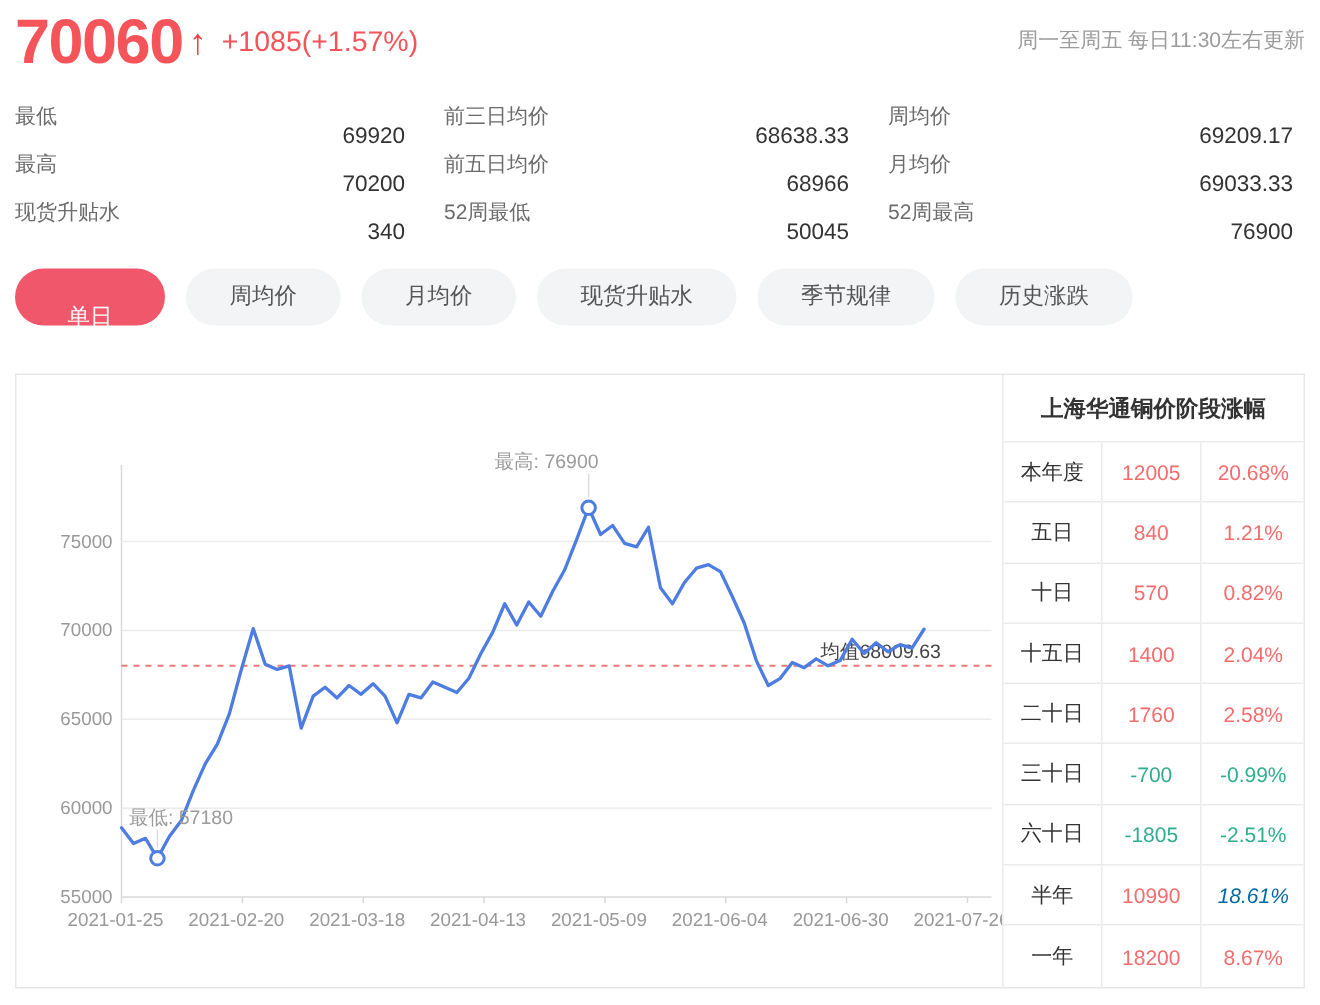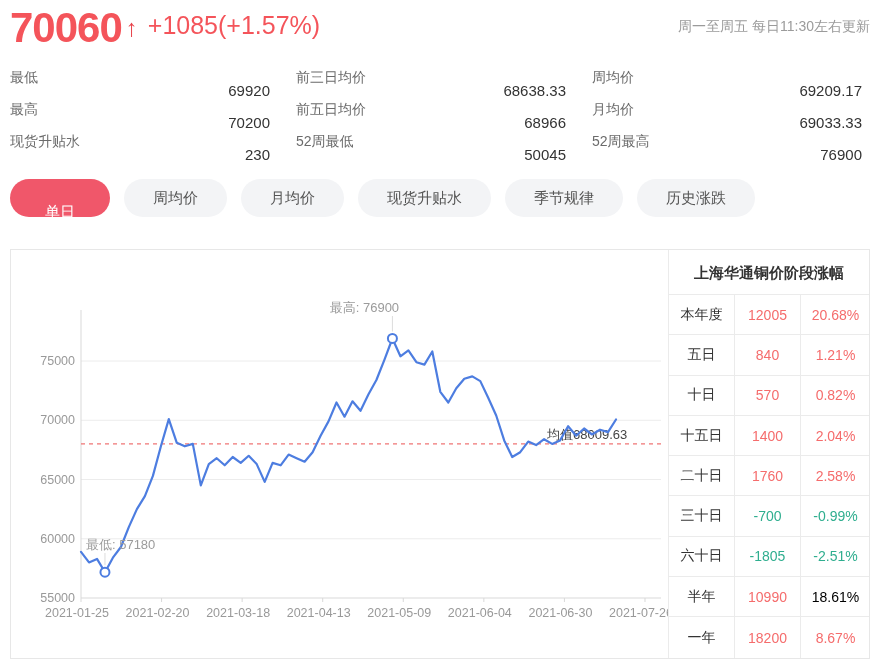--- a/index.html
+++ b/index.html
@@ -4,21 +4,21 @@
 <style>
   * { box-sizing: border-box; margin: 0; padding: 0; }
   html,body { width:880px; height:670px; background:#fff; overflow:hidden;
               font-family:"Liberation Sans","DejaVu Sans",sans-serif; }
   .page { position:relative; width:880px; height:670px; }
 
   
   .hdr { position:absolute; left:10px; top:4px; right:10px; height:52px; }
   .big-price { font-size:42px; font-weight:bold; color:var(--red); letter-spacing:-1px; }
   .up-arrow { font-size:24px; font-weight:bold; color:var(--arrow); margin-left:4px; vertical-align:6px; }
-  .price-change { font-size:25px; color:var(--red); margin-left:10px; vertical-align:8px; }
+  .price-change { font-size:19px; color:var(--red); margin-left:10px; vertical-align:8px; }
   .update-note { position:absolute; right:0; top:14px; font-size:14px; color:#9b9b9b; }
 
   
   .stats { position:absolute; left:10px; top:62px; width:860px;
            display:grid; grid-template-columns:260px 270px 270px; column-gap:26px; }
   .stat-cell { display:flex; justify-content:space-between; align-items:center; height:32px; }
   .stat-label { font-size:14px; color:#6b6b6b; }
   .stat-value { font-size:15px; color:#333;margin-top:25px; }
 
   
@@ -76,21 +76,21 @@
       <div class="stat-cell">
         <span class="stat-label">前五日均价</span>
         <span class="stat-value">68966</span>
       </div>
       <div class="stat-cell">
         <span class="stat-label">月均价</span>
         <span class="stat-value">69033.33</span>
       </div>
       <div class="stat-cell">
         <span class="stat-label">现货升贴水</span>
-        <span class="stat-value">230</span>
+        <span class="stat-value">340</span>
       </div>
       <div class="stat-cell">
         <span class="stat-label">52周最低</span>
         <span class="stat-value">50045</span>
       </div>
       <div class="stat-cell">
         <span class="stat-label">52周最高</span>
         <span class="stat-value">76900</span>
       </div>
     </div>
@@ -179,21 +179,21 @@
             <div class="scell pct down" style="color: rgb(47, 174, 143);">-0.99%</div>
           </div>
           <div class="srow">
             <div class="scell lbl">六十日</div>
             <div class="scell val down" style="color: rgb(47, 174, 143);">-1805</div>
             <div class="scell pct down" style="color: rgb(47, 174, 143);">-2.51%</div>
           </div>
           <div class="srow">
             <div class="scell lbl">半年</div>
             <div class="scell val up" style="color: rgb(245, 108, 108);">10990</div>
-            <div class="scell pct up" style="color: #000000;">18.61%</div>
+            <div class="scell pct up" style="color: #0369a1; font-style: italic;">18.61%</div>
           </div>
           <div class="srow">
             <div class="scell lbl">一年</div>
             <div class="scell val up" style="color: rgb(245, 108, 108);">18200</div>
             <div class="scell pct up" style="color: rgb(245, 108, 108);">8.67%</div>
           </div>
         </div>
     </div>
   </div>
 

